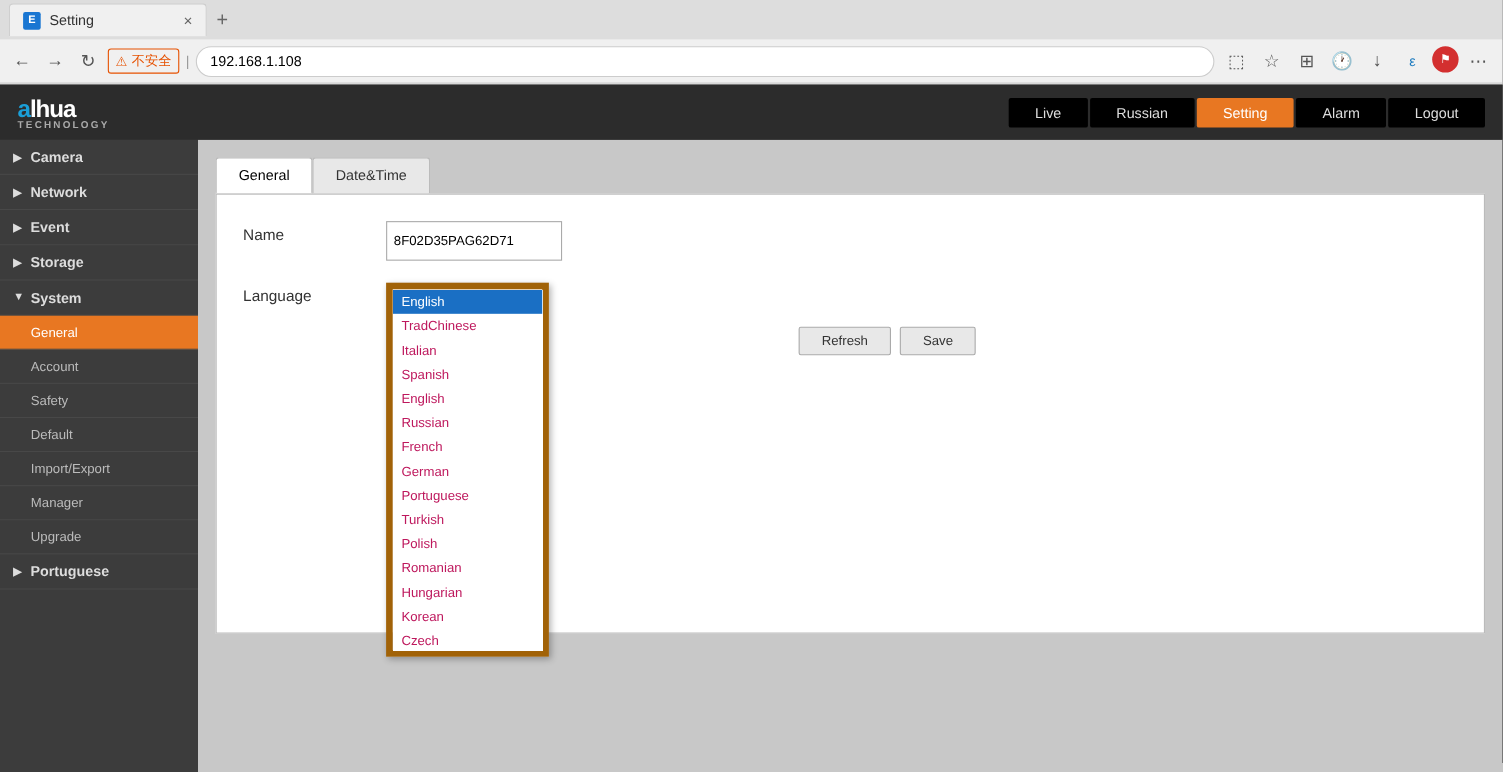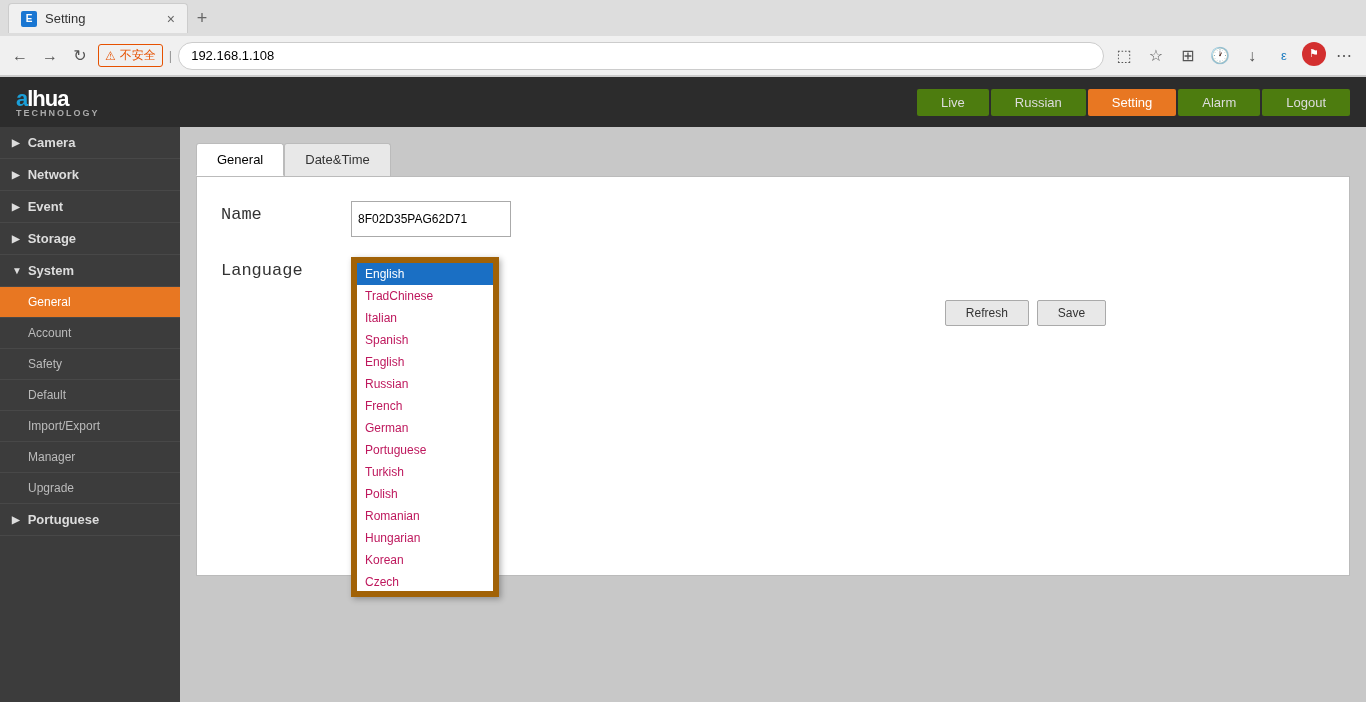--- a/index.html
+++ b/index.html
@@ -21,21 +21,21 @@
     .profile-icon { width: 24px; height: 24px; border-radius: 50%; background: #d32f2f; display: flex; align-items: center; justify-content: center; color: white; font-size: 11px; }
 
     
     .app-container { display: flex; flex-direction: column; height: calc(702px - 76px); background: #3c3c3c; }
     .app-header { display: flex; align-items: center; justify-content: space-between; background: #2c2c2c; padding: 8px 16px; height: 50px; }
     .logo { display: flex; align-items: center; gap: 4px; }
     .logo-text { color: white; font-size: 22px; font-weight: bold; letter-spacing: -1px; }
     .logo-tech { color: #aaa; font-size: 9px; letter-spacing: 2px; display: block; margin-top: -4px; }
     .logo-a { color: #1a9fd8; }
     .header-nav { display: flex; gap: 2px; }
-    .header-nav-btn { background: #4d7c0f; color: #ddd; border: none; padding: 6px 24px; font-size: 13px; cursor: pointer; border-radius: 2px; }
+    .header-nav-btn { background: #000000; color: #ddd; border: none; padding: 6px 24px; font-size: 13px; cursor: pointer; border-radius: 2px; }
     .header-nav-btn.active { background: #e87722; color: white; }
 
     
     .content-area { display: flex; flex: 1; overflow: hidden; }
 
     
     .sidebar { width: 180px; background: #3c3c3c; overflow-y: auto; flex-shrink: 0; }
     .sidebar-item { display: flex; align-items: center; padding: 8px 12px; color: #ccc; cursor: pointer; font-size: 13px; gap: 6px; border-bottom: 1px solid #484848; }
     .sidebar-item.active { background: #e87722; color: white; }
     .sidebar-item.parent { font-weight: bold; color: #ddd; }
@@ -46,21 +46,21 @@
 
     
     .main-panel { flex: 1; background: #c8c8c8; padding: 16px; overflow: auto; }
     .panel-tabs { display: flex; gap: 0; margin-bottom: 0; }
     .panel-tab { padding: 8px 20px; background: #e8e8e8; border: 1px solid #bbb; border-bottom: none; cursor: pointer; font-size: 13px; color: #333; border-radius: 3px 3px 0 0; }
     .panel-tab.active { background: white; border-bottom: 1px solid white; color: #000; font-weight: normal; }
     .panel-content { background: white; border: 1px solid #bbb; padding: 24px; min-height: 400px; position: relative; }
 
     
     .form-row { display: flex; align-items: flex-start; margin-bottom: 20px; }
-    .form-label { width: 130px; color: #333; font-size: 17px; padding-top: 4px; flex-shrink: 0; font-family: Liberation Mono, monospace; }
+    .form-label { width: 130px; color: #333; font-size: 14px; padding-top: 4px; flex-shrink: 0; }
     .form-input { width: 160px; height: 36px; border: 1px solid #aaa; padding: 0 6px; font-size: 12px; background: white; }
     .btn { padding: 5px 20px; font-size: 12px; cursor: pointer; border: 1px solid #aaa; border-radius: 2px; background: #e8e8e8; color: #333; }
     .btn.primary { background: #e8e8e8; }
 
     
     .dropdown-wrapper { position: relative; }
     .dropdown-list { position: absolute; top: 0; left: 0; width: 148px; background: white; border: 6px solid #a16207; z-index: 100; max-height: 340px; overflow-y: auto; box-shadow: 2px 2px 6px rgba(0,0,0,0.3); }
     .dropdown-option { padding: 4px 8px; font-size: 12px; color: #be185d; cursor: pointer; }
     .dropdown-option.selected { background: #1a6fc4; color: white; }
   </style>
@@ -198,20 +198,20 @@
                 <div class="dropdown-option">Polish</div>
                 <div class="dropdown-option">Romanian</div>
                 <div class="dropdown-option">Hungarian</div>
                 <div class="dropdown-option">Korean</div>
                 <div class="dropdown-option">Czech</div>
                 <div class="dropdown-option">Dutch</div>
               </div>
           </div>
         </div>
 
-        <div style="margin-top:10px; margin-left:505px; display:flex; gap:8px;justify-content:center;">
+        <div style="margin-top:10px; margin-left:505px; display:flex; gap:8px;">
           <button class="btn">Refresh</button>
           <button class="btn primary">Save</button>
         </div>
       </div>
     </div>
   </div>
 </div>
 
 </body></html>

